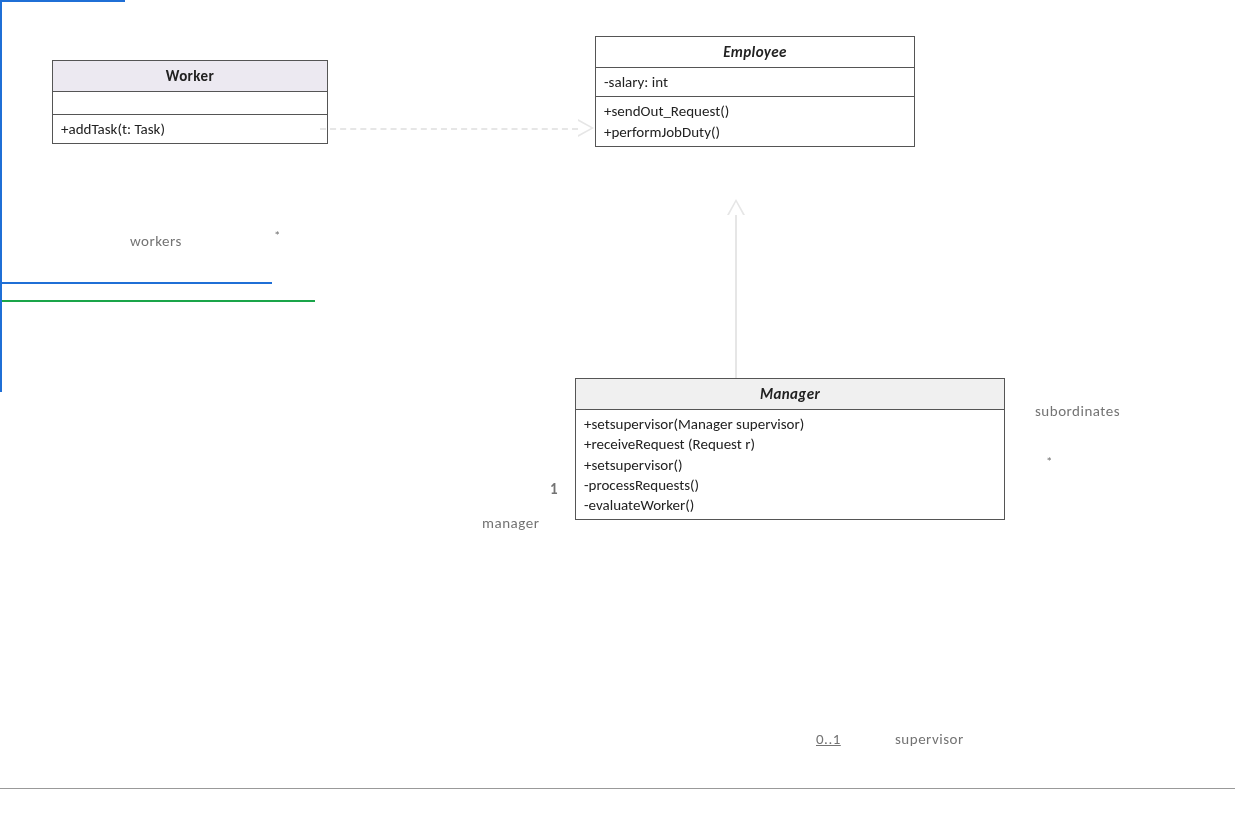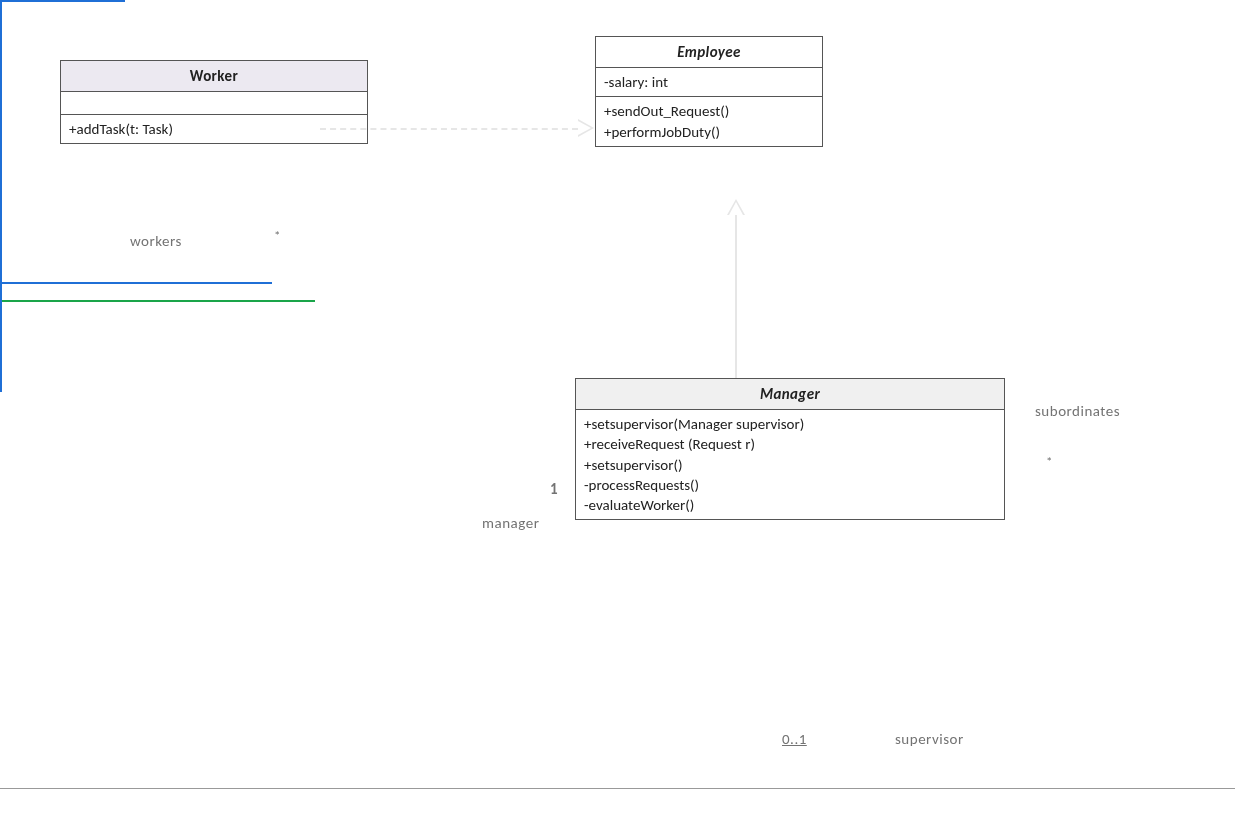--- a/index.html
+++ b/index.html
@@ -95,29 +95,29 @@
 
   .bottom-rule {
     position: absolute;
     left: 0; right: 0;
     border-top: 1px solid #999;
   }
 </style>
 </head>
 <body>
 
-<div class="class-box shade" style="left:60px; top:60px; width:308px;">
+<div class="class-box shade" style="left:52px; top:60px; width:276px;">
   <div class="title-cell">Worker</div>
   <div class="attrs-cell"></div>
   <div class="methods-cell">
     <div>+addTask(t: Task)</div>
   </div>
 </div>
 
-<div class="class-box" style="left:595px; top:36px; width:228px;">
+<div class="class-box" style="left:595px; top:36px; width:320px;">
   <div class="title-cell italic">Employee</div>
   <div class="attrs-cell">
     <div>-salary: int</div>
   </div>
   <div class="methods-cell">
     <div class="italic-row">+sendOut_Request()</div>
     <div class="italic-row">+performJobDuty()</div>
   </div>
 </div>
 
@@ -153,15 +153,15 @@
 
 <div class="conn">
   <div class="hline" style="left:1005px; top:440px; width:125px; border-color:#1f6fd6;"></div>
   <div class="vline" style="left:1130px; top:440px; height:280px; border-color:#1f6fd6;"></div>
   <div class="hline" style="left:860px; top:720px; width:272px; border-color:#1f6fd6;"></div>
   <div class="vline" style="left:860px; top:614px; height:108px; border-color:#1f6fd6;"></div>
 </div>
 <span class="lbl" style="left:1035px; top:402px;">subordinates</span>
 <span class="lbl small" style="left:1046px; top:454px;">*</span>
 <span class="lbl" style="left:895px; top:730px;">supervisor</span>
-<span class="lbl" style="left:782px; top:730px;text-decoration:underline;">0..1</span>
+<span class="lbl" style="left:816px; top:730px;text-decoration:underline;">0..1</span>
 
 <div class="bottom-rule" style="top:788px;"></div>
 
 </body></html>

